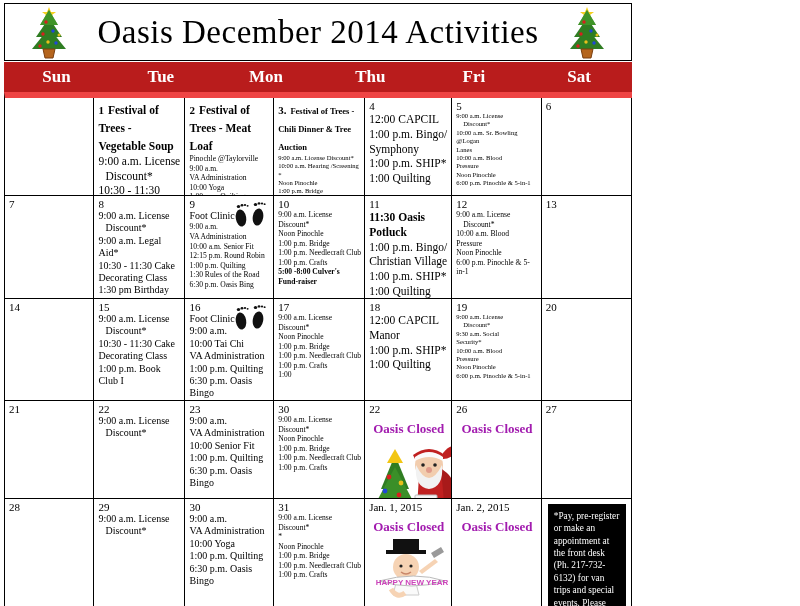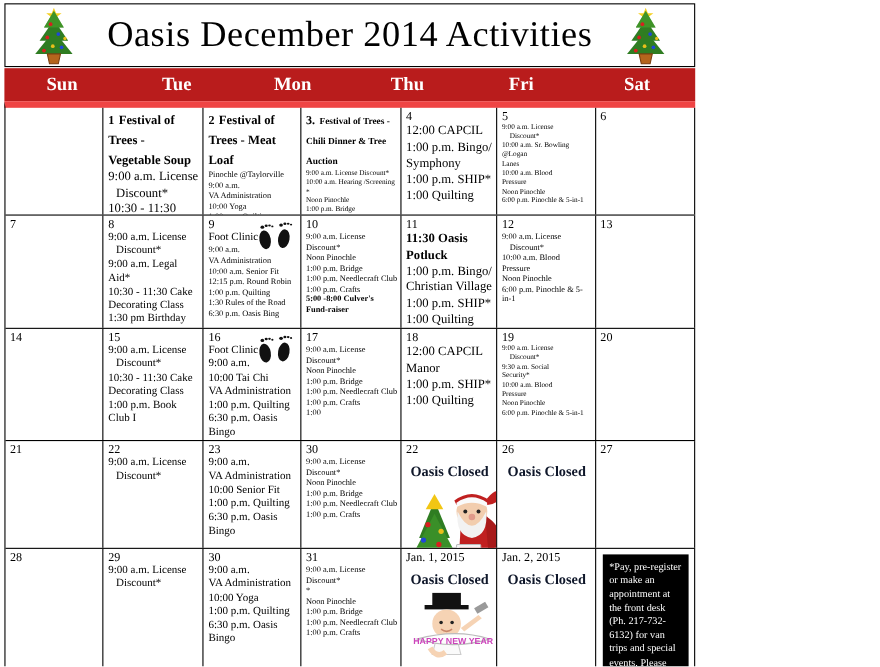--- a/index.html
+++ b/index.html
@@ -107,21 +107,21 @@
     font-weight: bold;
     font-size: 11px;
   }
 
   .closed {
     font-family: "Liberation Serif", serif;
     font-weight: bold;
     font-size: 13px;
     text-align: center;
     margin-top: 6px;
-    color: #0f172a;
+    color: #a21caf;
   }
 
   
   .feet {
     position: absolute;
     top: 2px; right: 4px;
     width: 40px; height: 34px;
   }
 
   

